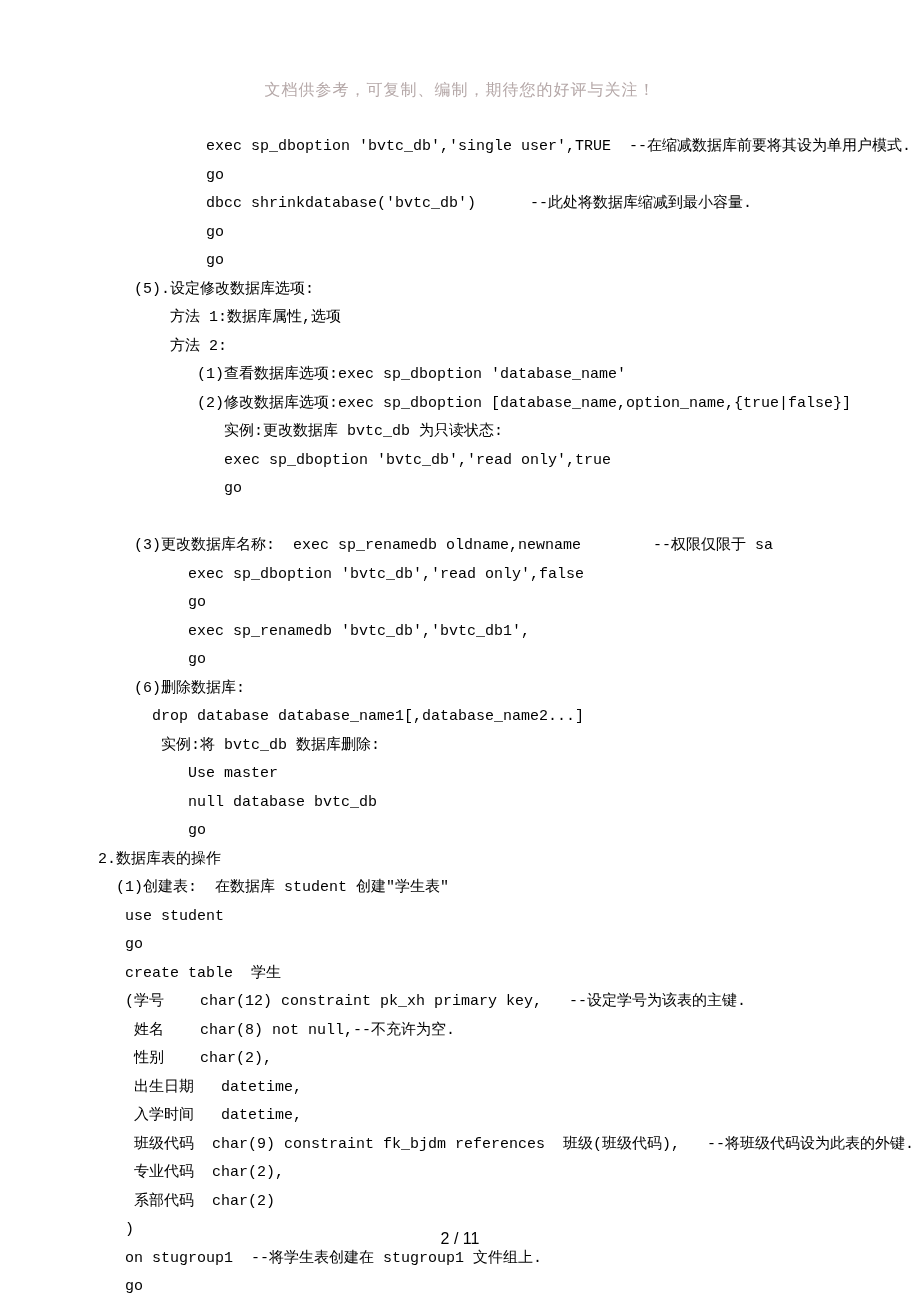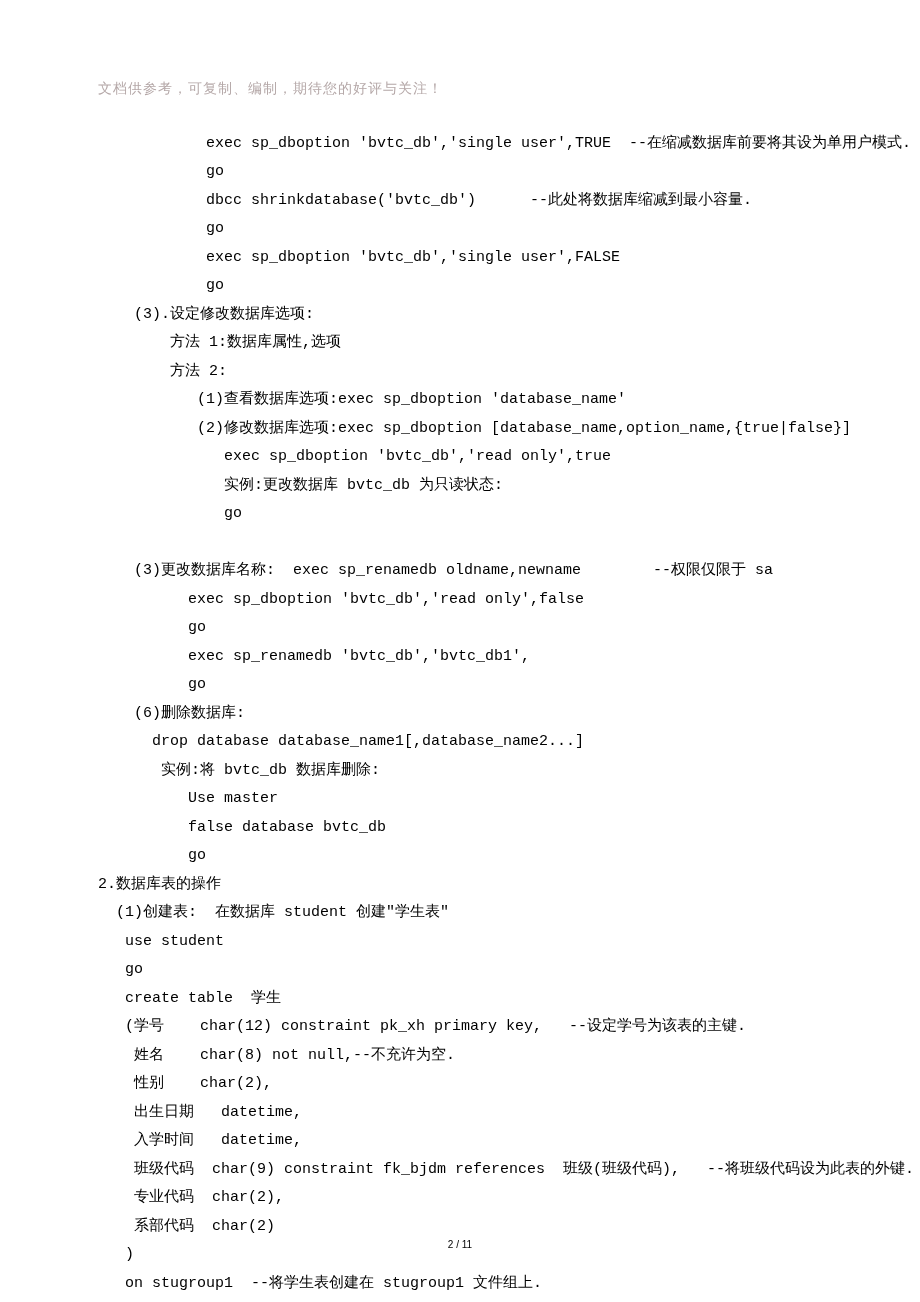--- a/index.html
+++ b/index.html
@@ -12,73 +12,72 @@
       font-family: "SimSun", "宋体", Arial, sans-serif;
       font-size: 13px;
       line-height: 1.9;
       width: 920px;
       height: 1302px;
       color: #000000;
       position: relative;
       padding: 75px 98px 50px 98px;
     }
     .header-note {
-      text-align: left;
+      text-align: center;
       color: #b5a8a8;
-      font-size: 14px;
+      font-size: 16px;
       margin-bottom: 28px;
       letter-spacing: 1px;
     }
     .content {
       font-size: 15px;
       font-family: Liberation Mono, monospace;
     }
     .line {
       white-space: pre;
     }
     .page-num {
       position: absolute;
       bottom: 48px;
       left: 0;
       right: 0;
       text-align: center;
-      font-size: 10px;
+      font-size: 16px;
     }
   </style>
 </head>
 <body>
 
 <div class="header-note">文档供参考，可复制、编制，期待您的好评与关注！</div>
 
 <div class="content" id="content-container">
     <div class="line">            exec sp_dboption 'bvtc_db','single user',TRUE  --在缩减数据库前要将其设为单用户模式.</div>
     <div class="line">            go</div>
     <div class="line">            dbcc shrinkdatabase('bvtc_db')      --此处将数据库缩减到最小容量.</div>
     <div class="line">            go</div>
-    <div class="line">            exec sp_dboption 'bvtc_db','single user',FALSE</div>
     <div class="line">            go</div>
-    <div class="line">    (3).设定修改数据库选项:</div>
+    <div class="line">    (5).设定修改数据库选项:</div>
     <div class="line">        方法 1:数据库属性,选项</div>
     <div class="line">        方法 2:</div>
     <div class="line">           (1)查看数据库选项:exec sp_dboption 'database_name'</div>
     <div class="line">           (2)修改数据库选项:exec sp_dboption [database_name,option_name,{true|false}]</div>
+    <div class="line">              实例:更改数据库 bvtc_db 为只读状态:</div>
     <div class="line">              exec sp_dboption 'bvtc_db','read only',true</div>
-    <div class="line">              实例:更改数据库 bvtc_db 为只读状态:</div>
     <div class="line">              go</div>
     <div class="line">&nbsp;</div>
     <div class="line">    (3)更改数据库名称:  exec sp_renamedb oldname,newname        --权限仅限于 sa</div>
     <div class="line">          exec sp_dboption 'bvtc_db','read only',false</div>
     <div class="line">          go</div>
     <div class="line">          exec sp_renamedb 'bvtc_db','bvtc_db1',</div>
     <div class="line">          go</div>
     <div class="line">    (6)删除数据库:</div>
     <div class="line">      drop database database_name1[,database_name2...]</div>
     <div class="line">       实例:将 bvtc_db 数据库删除:</div>
     <div class="line">          Use master</div>
-    <div class="line">          false database bvtc_db</div>
+    <div class="line">          null database bvtc_db</div>
     <div class="line">          go</div>
     <div class="line">2.数据库表的操作</div>
     <div class="line">  (1)创建表:  在数据库 student 创建"学生表"</div>
     <div class="line">   use student</div>
     <div class="line">   go</div>
     <div class="line">   create table  学生</div>
     <div class="line">   (学号    char(12) constraint pk_xh primary key,   --设定学号为该表的主键.</div>
     <div class="line">    姓名    char(8) not null,--不充许为空.</div>
     <div class="line">    性别    char(2),</div>
     <div class="line">    出生日期   datetime,</div>

